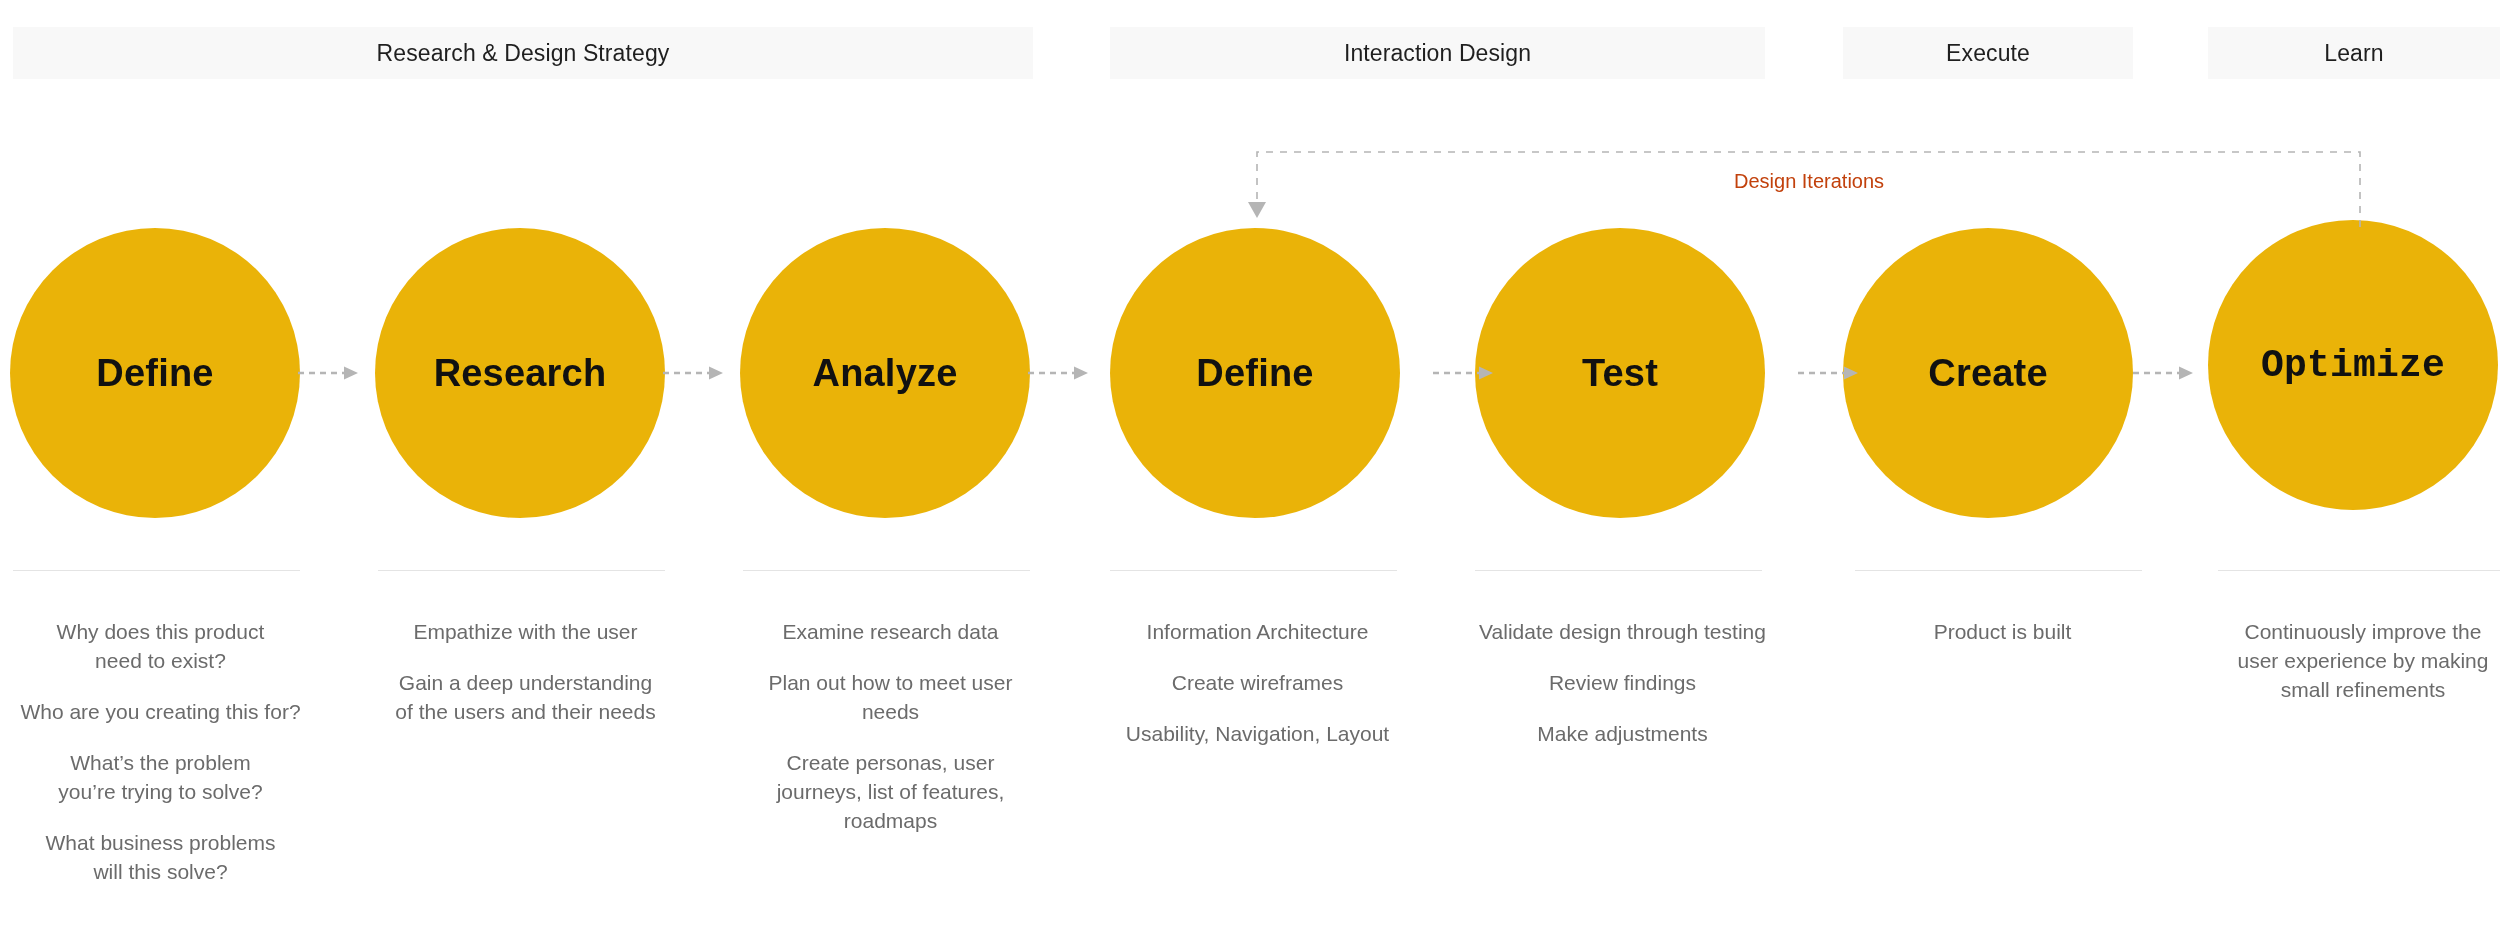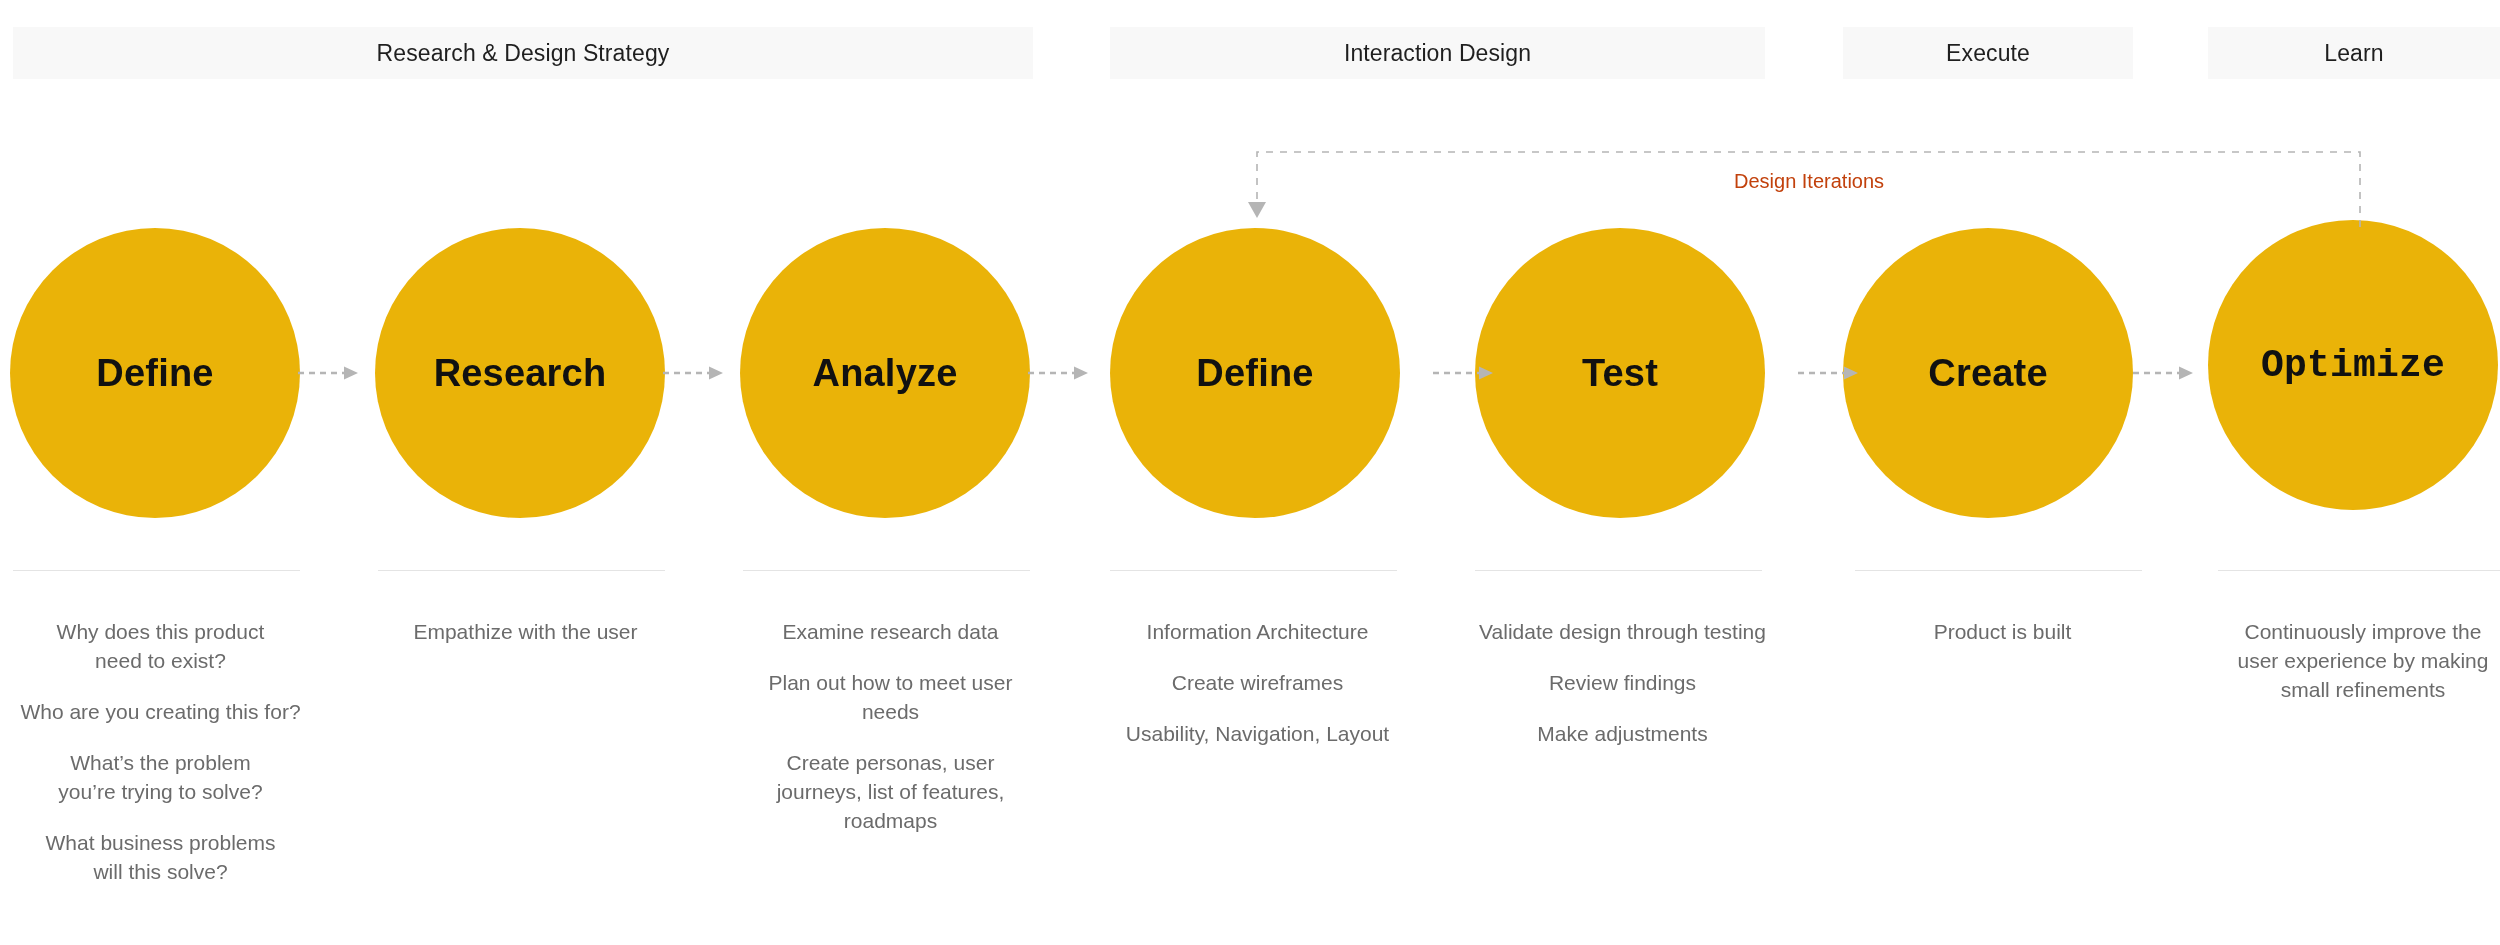--- a/index.html
+++ b/index.html
@@ -193,20 +193,22 @@
         <div class="col-text-item">Why does this product
 need to exist?</div>
         <div class="col-text-item">Who are you creating this for?</div>
         <div class="col-text-item">What’s the problem
 you’re trying to solve?</div>
         <div class="col-text-item">What business problems
 will this solve?</div>
       </div>
       <div class="col-text" style="left: 378px; width: 295px;">
         <div class="col-text-item">Empathize with the user</div>
+        <div class="col-text-item">Gain a deep understanding
+of the users and their needs</div>
       </div>
       <div class="col-text" style="left: 743px; width: 295px;">
         <div class="col-text-item">Examine research data</div>
         <div class="col-text-item">Plan out how to meet user
 needs</div>
         <div class="col-text-item">Create personas, user
 journeys, list of features,
 roadmaps</div>
       </div>
       <div class="col-text" style="left: 1110px; width: 295px;">

